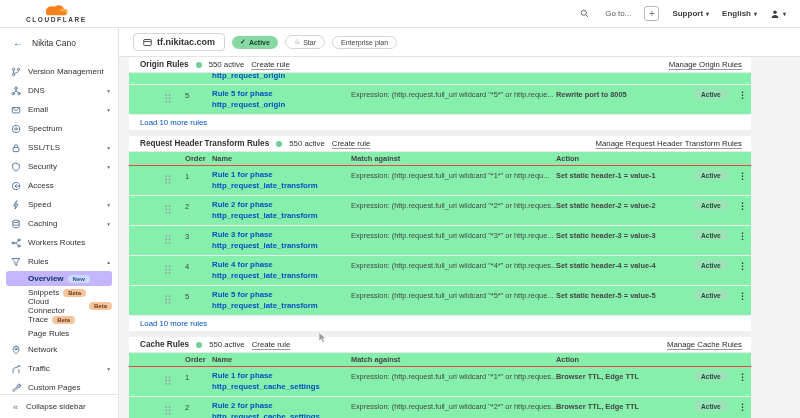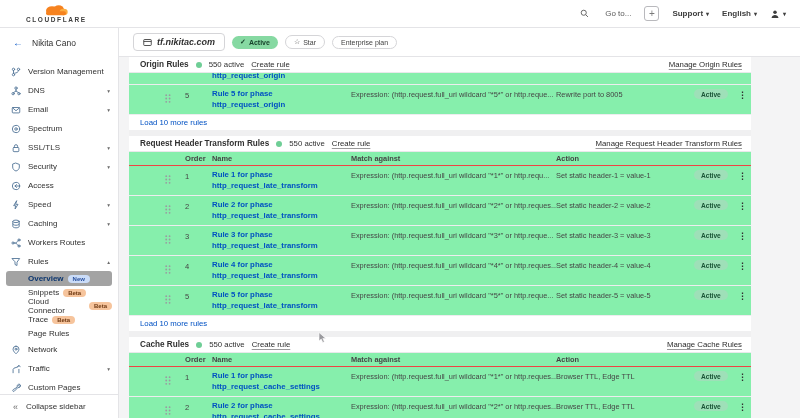--- a/index.html
+++ b/index.html
@@ -23,30 +23,30 @@
   .account-row { height:29px; display:flex; align-items:center; gap:9px; padding-left:13px; }
   .back-arrow { color:#0051c3; font-size:10px; }
   .account-name { font-size:8.5px; font-weight:400; }
   .nav { flex:1; padding-top:5px; overflow:hidden; }
   .sb-item { height:19px; display:flex; align-items:center; padding:0 8px 0 11px; font-size:8px; color:#313131; }
   .sb-ico { width:10px; height:10px; margin-right:7px; display:flex; align-items:center; justify-content:center; flex-shrink:0; }
   .sb-ico svg { width:10px; height:10px; stroke:#56789a; fill:none; stroke-width:1.1; stroke-linecap:round; stroke-linejoin:round; }
   .sb-label { flex:1; white-space:nowrap; overflow:hidden; }
   .sb-caret { font-size:5.5px; color:#6b6b6b; }
   .sb-sub { height:13.5px; display:flex; align-items:center; gap:4px; margin:0 6px 0 6px; padding-left:22px; font-size:8px; border-radius:3px; }
-  .sb-sub.selected { background:#a3a3a3; font-weight:700; color:#0b356e; height:15px; }
+  .sb-sub.selected { background:#c4b5fd; font-weight:700; color:#0b356e; height:15px; }
   .badge-new { background:#cadcf8; color:#29509e; font-size:6px; font-weight:700; padding:1px 5px; border-radius:7px; }
   .badge-beta { background:#f6c49c; color:#6e3811; font-size:6px; font-weight:700; padding:1px 5px; border-radius:7px; }
   .collapse-row { height:24px; border-top:1px solid #e4e4e7; display:flex; align-items:center; gap:8px; padding-left:13px; font-size:8px; }
   .collapse-ico { color:#6b6b6b; font-size:9px; }
 
   
   .main { flex:1; display:flex; flex-direction:column; background:#f4f4f5; }
   .zone-row { height:29px; background:#fff; border-bottom:1px solid #e4e4e7; display:flex; align-items:center; gap:7px; padding-left:14px; }
-  .domain-box { display:flex; align-items:center; gap:5px; border:1px solid #d5d5d8; border-radius:4px; padding:3px 9px; font-size:9px; font-weight:700; background:#fff;font-style:italic; }
+  .domain-box { display:flex; align-items:center; gap:5px; border:1px solid #d5d5d8; border-radius:4px; padding:3px 9px; font-size:9px; font-weight:700; background:#fff; }
   .domain-box svg { width:9px; height:9px; stroke:#313131; fill:none; stroke-width:1.1; }
   .pill-green { display:flex; align-items:center; gap:3px; background:#86d9a2; color:#17432c; font-size:7px; font-weight:700; padding:2.5px 8px; border-radius:9px; }
   .pill-outline { display:flex; align-items:center; gap:3px; background:#fff; border:1px solid #d5d5d8; color:#424242; font-size:7px; padding:2px 8px; border-radius:9px; }
 
   .content { flex:1; overflow:hidden; padding-left:10px; }
   .card { width:622px; background:#86efac; }
   .gap { height:6px; background:#f0f0f1; width:622px; }
 
   .sec-head { height:16px; display:flex; align-items:center; gap:7px; padding:0 9px 0 11px; border-bottom:1px solid #e9e9eb; background:#fff; }
   .sec-title { font-size:8.2px; font-weight:700; white-space:nowrap; }
@@ -57,21 +57,21 @@
 
   .col-head, .rrow { display:grid; grid-template-columns:50px 33px 139px 205px 138px 44px 13px; align-items:start; }
   .col-head { height:14px; align-items:center; border-bottom:1px solid #ef4444; font-size:7.4px; font-weight:700; }
   .rrow { border-bottom:1px solid #ededef; padding:4px 0 4px; min-height:28px; }
   .cell { font-size:7.4px; color:#454545; white-space:nowrap; overflow:hidden; }
   .c-handle { padding-left:36px; padding-top:5px; }
   .c-order { padding-left:6px; padding-top:2px; font-size:7.6px; }
   .c-name { display:flex; flex-direction:column; line-height:10.5px; }
   .c-name span { color:#0051c3; font-weight:700; font-size:7.8px; }
   .c-match { padding-top:1px; }
-  .c-action { padding-top:1px; }
+  .c-action { padding-top:1px;font-weight:bold; }
   .c-status { overflow:visible; }
   .pill-active { display:inline-block; background:#9ee0b8; color:#1a5336; font-size:6.6px; font-weight:700; padding:1.5px 7px; border-radius:8px; }
   .c-menu { font-size:9px; font-weight:700; color:#313131; cursor:pointer; padding-top:1px; }
 
   .partial-row { height:12px; overflow:hidden; border-bottom:1px solid #ededef; }
   .partial-row span { display:block; margin:-2px 0 0 83px; color:#0051c3; font-weight:700; font-size:7.8px; line-height:10.5px; }
   .load-more { height:15px; display:flex; align-items:center; padding-left:11px; font-size:7.8px; color:#0051c3; background:#fff; }
 
   .cursor { position:absolute; left:318px; top:332px; width:11px; height:12px; z-index:50; }
 </style>

